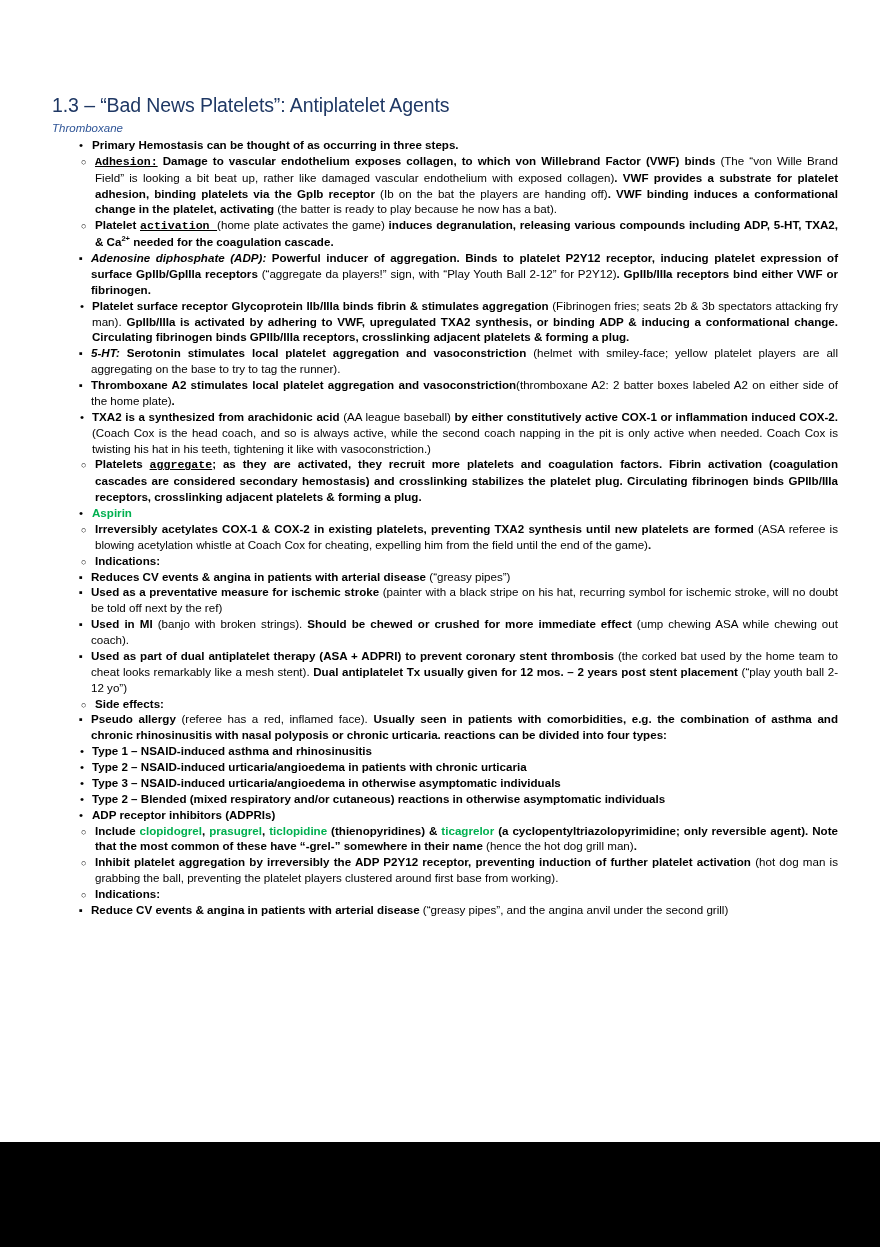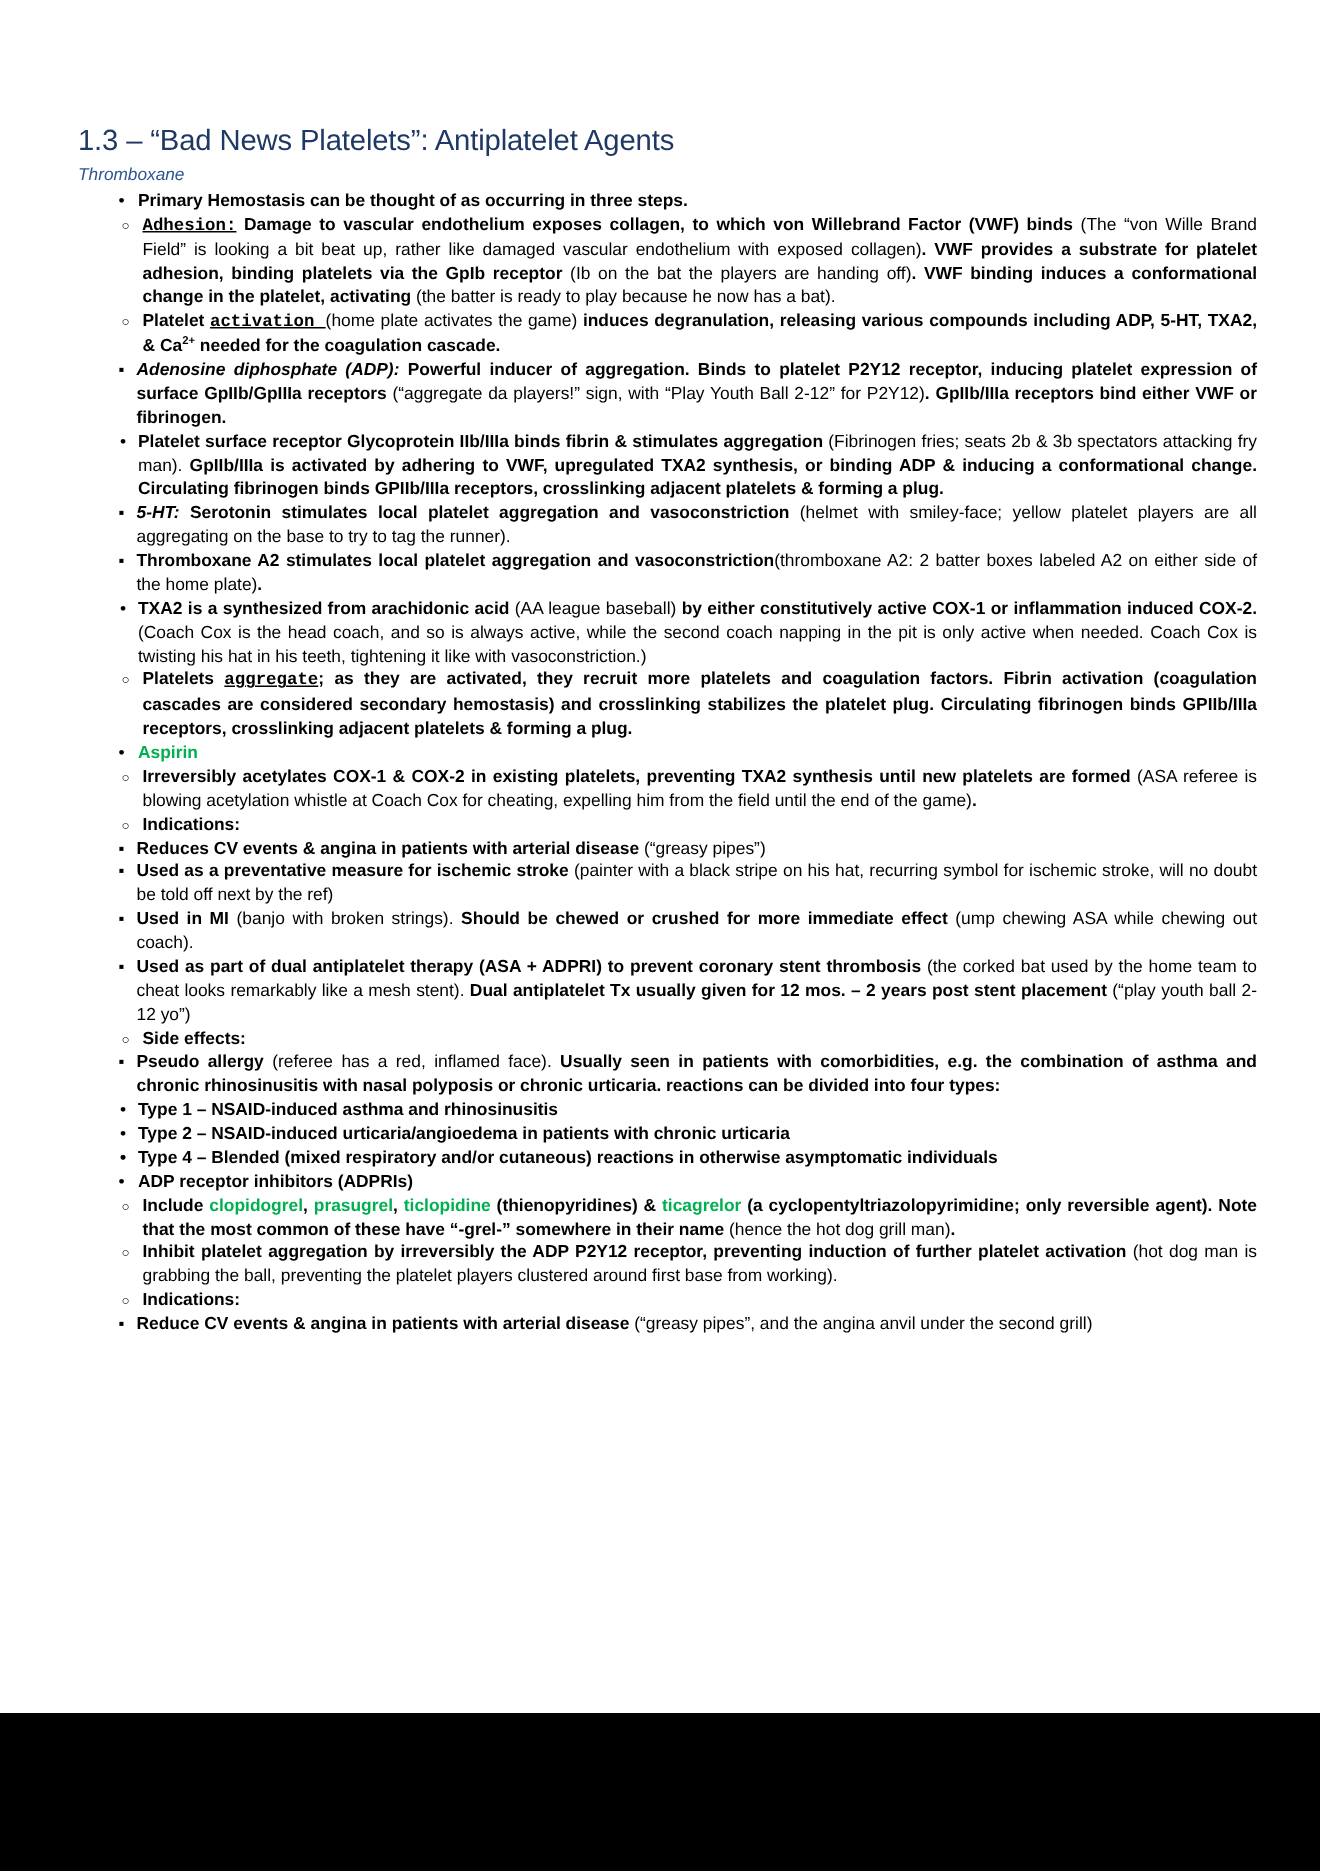--- a/index.html
+++ b/index.html
@@ -9,21 +9,21 @@
   }
   body {
     width: 880px;
     height: 1247px;
     position: relative;
     font-family: "Liberation Sans", sans-serif;
     overflow: hidden;
   }
   .page {
     position: absolute;
-    left: 0; top: 4px;
+    left: 0; top: 15px;
     width: 880px;
     height: 812px;
     background: #ffffff;
     box-sizing: border-box;
     padding: 78px 42px 0 52px;
   }
   .bottom-bar {
     position: absolute;
     left: 0;
     top: 1142px;
@@ -212,24 +212,25 @@
     <li>
       <span class="mk disc"></span>
       <b>Type 1 – NSAID-induced asthma and rhinosinusitis</b>
     </li>
     <li>
       <span class="mk disc"></span>
       <b>Type 2 – NSAID-induced urticaria/angioedema in patients with chronic urticaria</b>
     </li>
     <li>
       <span class="mk disc"></span>
-    </li>
-    <li>
-      <span class="mk disc"></span>
-      <b>Type 4 – Blended (mixed respiratory and/or cutaneous) reactions in otherwise asymptomatic individuals</b>
+      <b>Type 3 – NSAID-induced urticaria/angioedema in otherwise asymptomatic individuals</b>
+    </li>
+    <li>
+      <span class="mk disc"></span>
+      <b>Type 2 – Blended (mixed respiratory and/or cutaneous) reactions in otherwise asymptomatic individuals</b>
     </li>
   </ul>
 
   <ul class="lvl1">
     <li>
       <span class="mk disc"></span>
       <b>ADP receptor inhibitors (ADPRIs)</b>
     </li>
   </ul>
 

